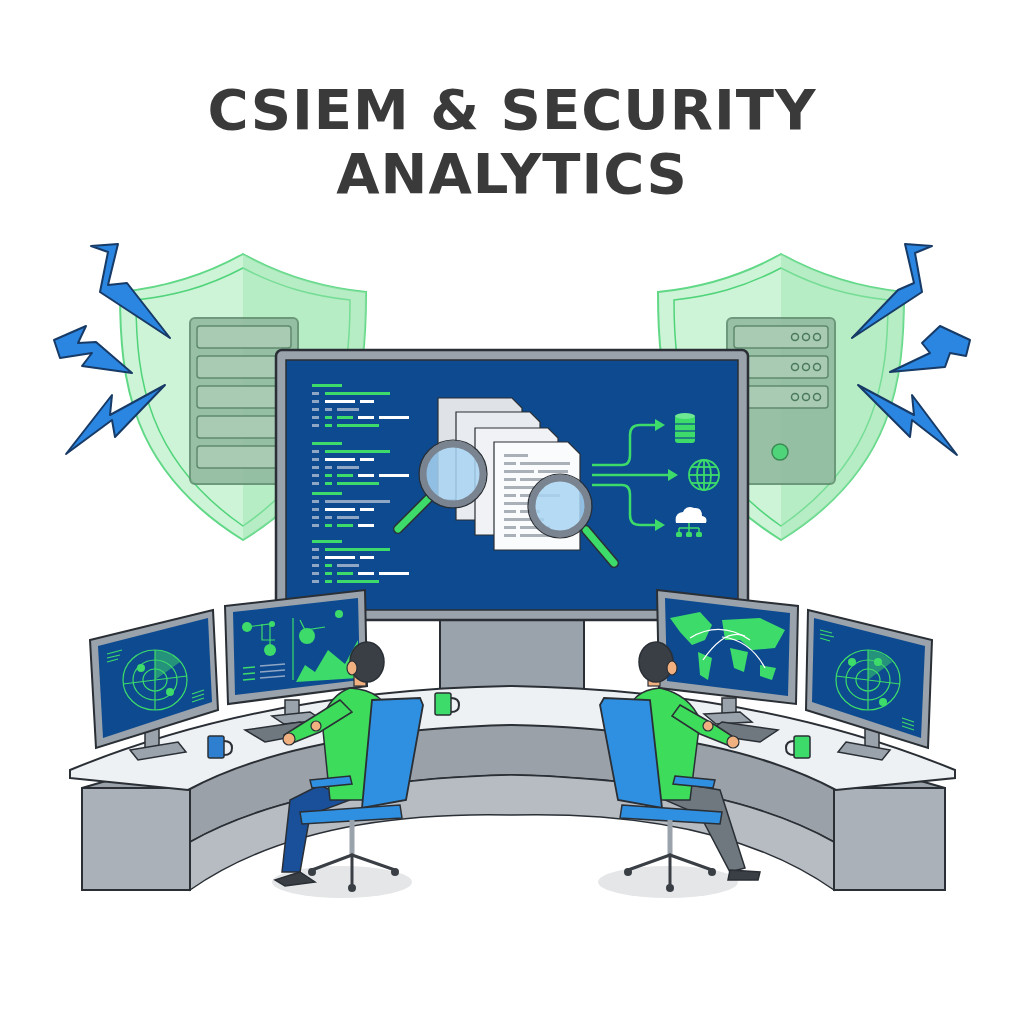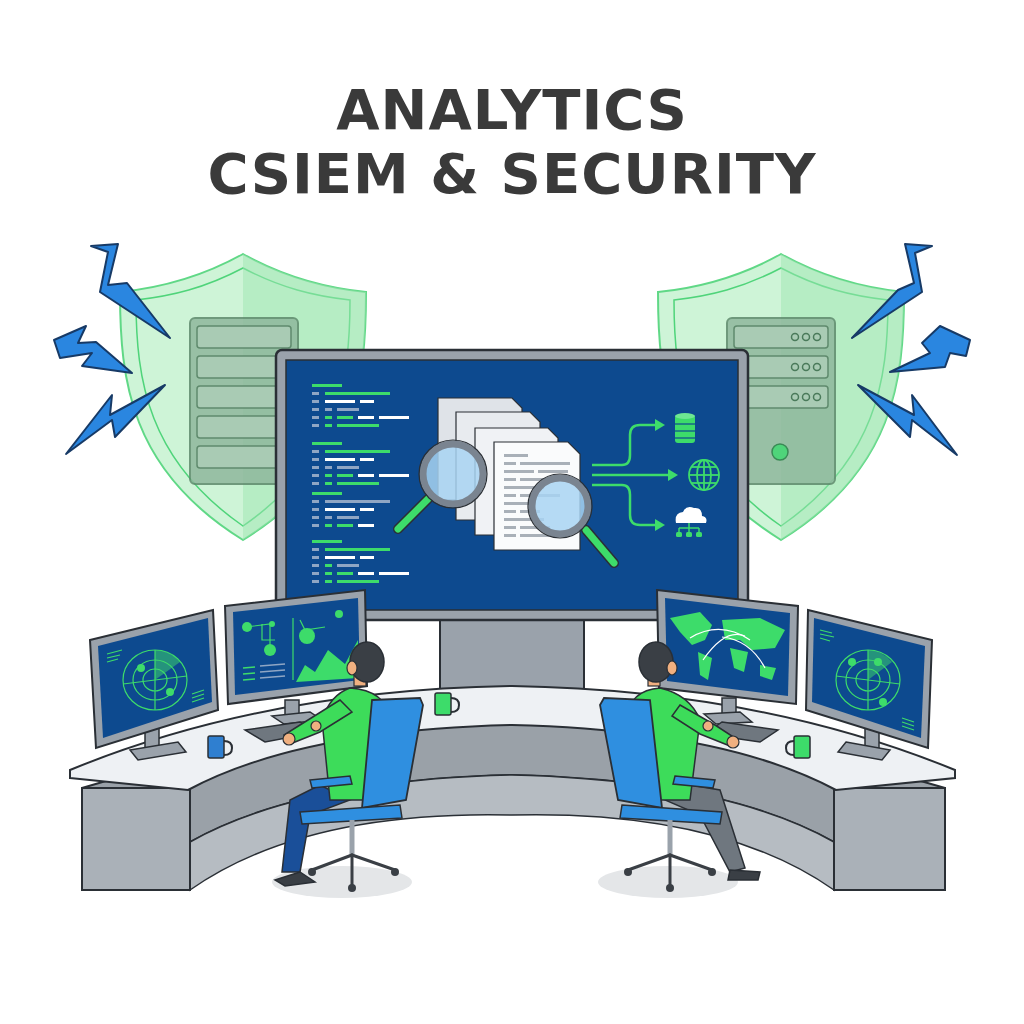--- a/index.html
+++ b/index.html
@@ -5,22 +5,22 @@
   html,body{margin:0;padding:0;background:#ffffff;}
   body{width:1024px;height:1024px;position:relative;overflow:hidden;font-family:"Liberation Sans","DejaVu Sans",sans-serif;}
   .title{position:absolute;left:0;top:78px;width:1024px;text-align:center;color:#3a3a3a;font-weight:900;font-size:56px;line-height:64px;letter-spacing:1px;font-family:"DejaVu Sans","Liberation Sans",sans-serif;}
   .title div{white-space:nowrap;}
   svg.scene{position:absolute;left:0;top:0;}
 </style>
 </head>
 <body>
 
 <div class="title">
+  <div>CSIEM &amp; SECURITY</div>
   <div>ANALYTICS</div>
-  <div>CSIEM &amp; SECURITY</div>
 </div>
 
 <svg class="scene" width="1024" height="1024" viewBox="0 0 1024 1024">
 
   <g>
     <path d="M243,254 C200,278 160,288 120,292 C120,380 130,470 243,540 C356,470 366,380 366,292 C326,288 286,278 243,254 Z" fill="#c9f3d3" stroke="#4fd47a" stroke-width="2" opacity="0.9"></path>
     <path d="M243,268 C205,288 172,296 136,300 C136,380 148,460 243,526 C338,460 350,380 350,300 C314,296 281,288 243,268 Z" fill="none" stroke="#4fd47a" stroke-width="1.5"></path>
     <path d="M243,254 L243,540 C356,470 366,380 366,292 C326,288 286,278 243,254 Z" fill="#9ee6b2" opacity="0.5"></path>
   </g>
   <g>

